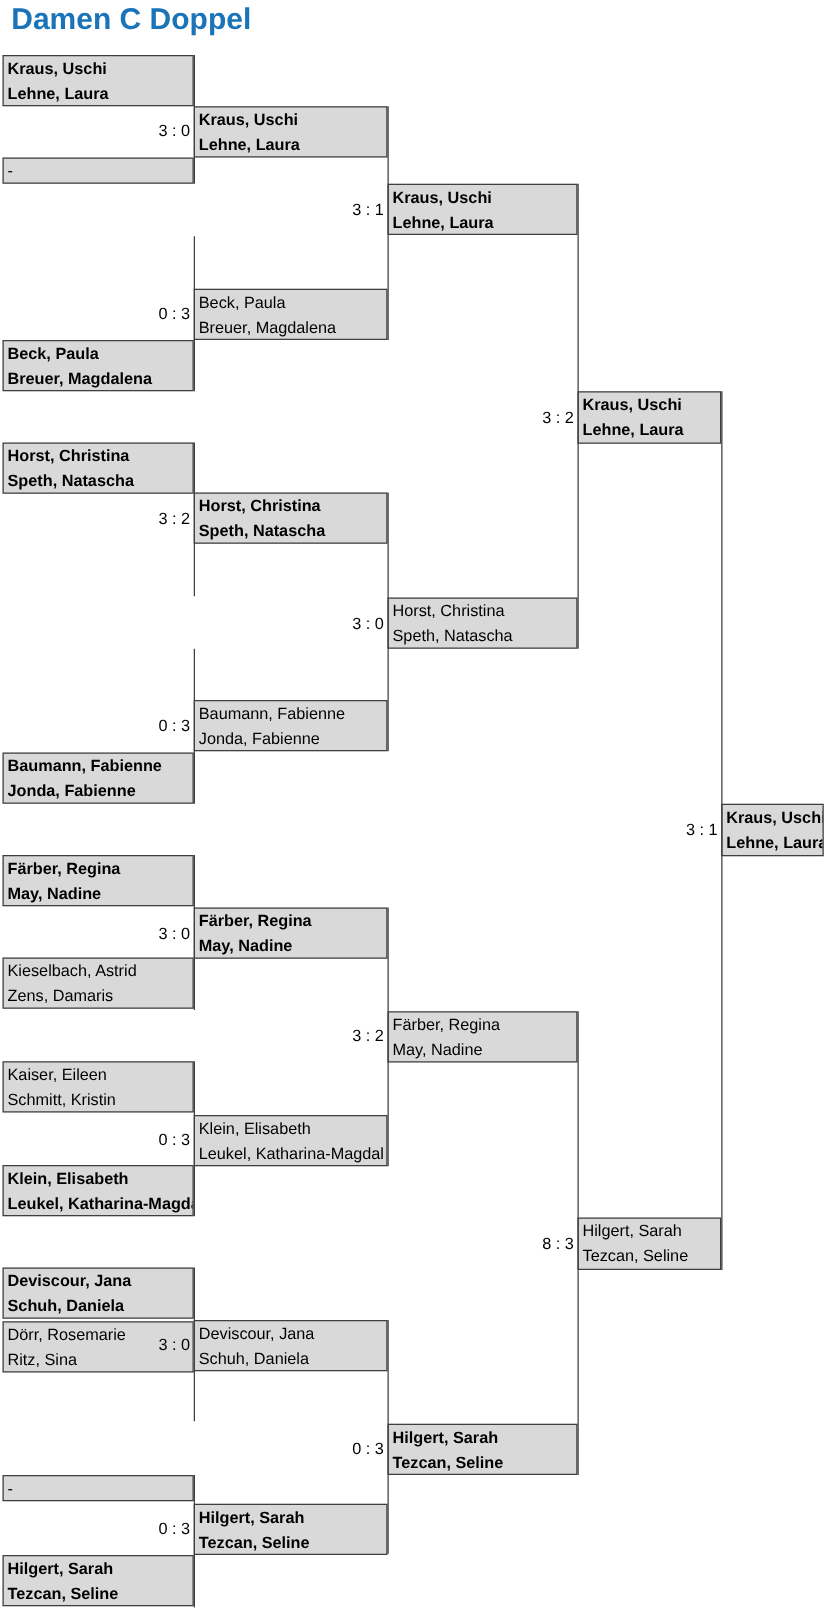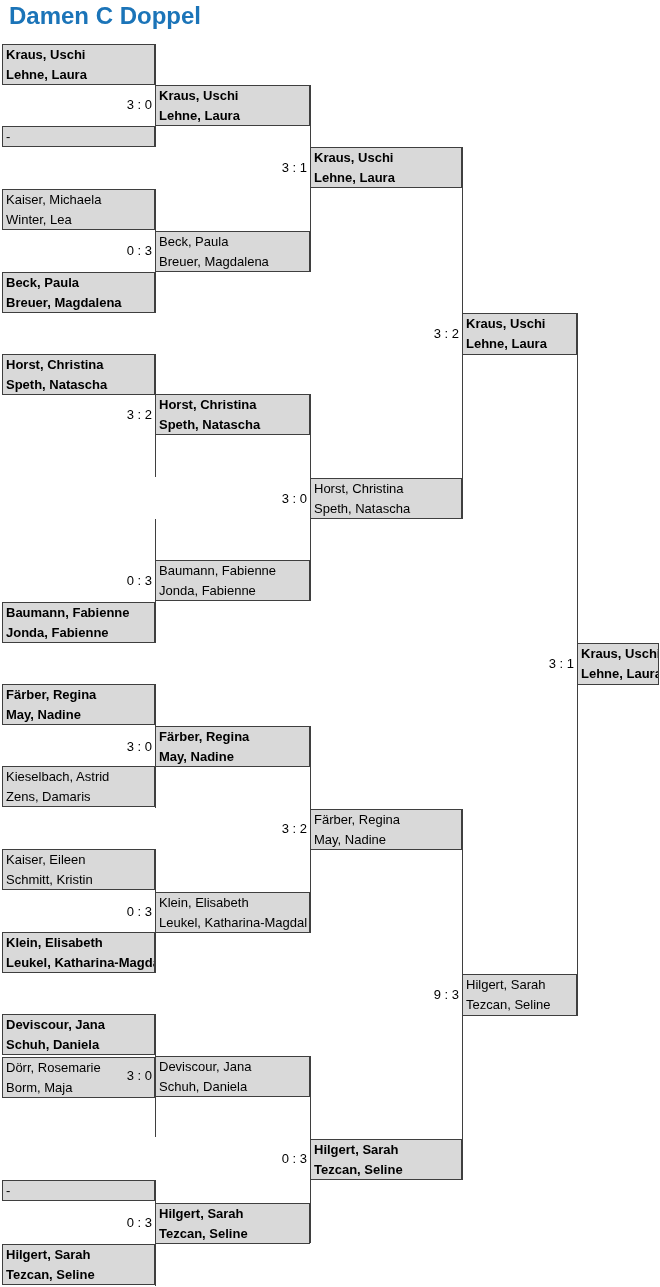--- a/index.html
+++ b/index.html
@@ -39,24 +39,20 @@
 <div class="stage">
   <h1 class="title">Damen C Doppel</h1>
 
   <div class="box c1 bold" style="top:44px">
     <div class="nm">Kraus, Uschi</div>
     <div class="nm">Lehne, Laura</div>
   </div>
   <div class="box c1 one" style="top:126px">
     <div class="nm">-</div>
   </div>
-  <div class="box c1" style="top:189px">
-    <div class="nm">Kaiser, Michaela</div>
-    <div class="nm">Winter, Lea</div>
-  </div>
   <div class="box c1 bold" style="top:272px">
     <div class="nm">Beck, Paula</div>
     <div class="nm">Breuer, Magdalena</div>
   </div>
   <div class="box c1 bold" style="top:354px">
     <div class="nm">Horst, Christina</div>
     <div class="nm">Speth, Natascha</div>
   </div>
   <div class="box c1 bold" style="top:602px">
     <div class="nm">Baumann, Fabienne</div>
@@ -77,21 +73,21 @@
   <div class="box c1 bold" style="top:932px">
     <div class="nm">Klein, Elisabeth</div>
     <div class="nm">Leukel, Katharina-Magdal…</div>
   </div>
   <div class="box c1 bold" style="top:1014px">
     <div class="nm">Deviscour, Jana</div>
     <div class="nm">Schuh, Daniela</div>
   </div>
   <div class="box c1" style="top:1057px">
     <div class="nm">Dörr, Rosemarie</div>
-    <div class="nm">Borm, Maja</div>
+    <div class="nm">Ritz, Sina</div>
   </div>
   <div class="box c1 one" style="top:1180px">
     <div class="nm">-</div>
   </div>
   <div class="box c1 bold" style="top:1244px">
     <div class="nm">Hilgert, Sarah</div>
     <div class="nm">Tezcan, Seline</div>
   </div>
 
   <div class="box c2 bold" style="top:85px">
@@ -164,21 +160,21 @@
   <div class="score s2" style="top:573px">0 : 3</div>
   <div class="score s2" style="top:739px">3 : 0</div>
   <div class="score s2" style="top:904px">0 : 3</div>
   <div class="score s2" style="top:1068px">3 : 0</div>
   <div class="score s2" style="top:1215px">0 : 3</div>
   <div class="score s3" style="top:160px">3 : 1</div>
   <div class="score s3" style="top:491px">3 : 0</div>
   <div class="score s3" style="top:821px">3 : 2</div>
   <div class="score s3" style="top:1151px">0 : 3</div>
   <div class="score s4" style="top:326px">3 : 2</div>
-  <div class="score s4" style="top:987px">9 : 3</div>
+  <div class="score s4" style="top:987px">8 : 3</div>
   <div class="score s5" style="top:656px">3 : 1</div>
 
   <div class="vline" style="left:155px;top:44px;height:103px"></div>
   <div class="vline" style="left:155px;top:189px;height:124px"></div>
   <div class="vline" style="left:155px;top:354px;height:123px"></div>
   <div class="vline" style="left:155px;top:519px;height:124px"></div>
   <div class="vline" style="left:155px;top:684px;height:124px"></div>
   <div class="vline" style="left:155px;top:849px;height:124px"></div>
   <div class="vline" style="left:155px;top:1014px;height:123px"></div>
   <div class="vline" style="left:155px;top:1180px;height:106px"></div>

